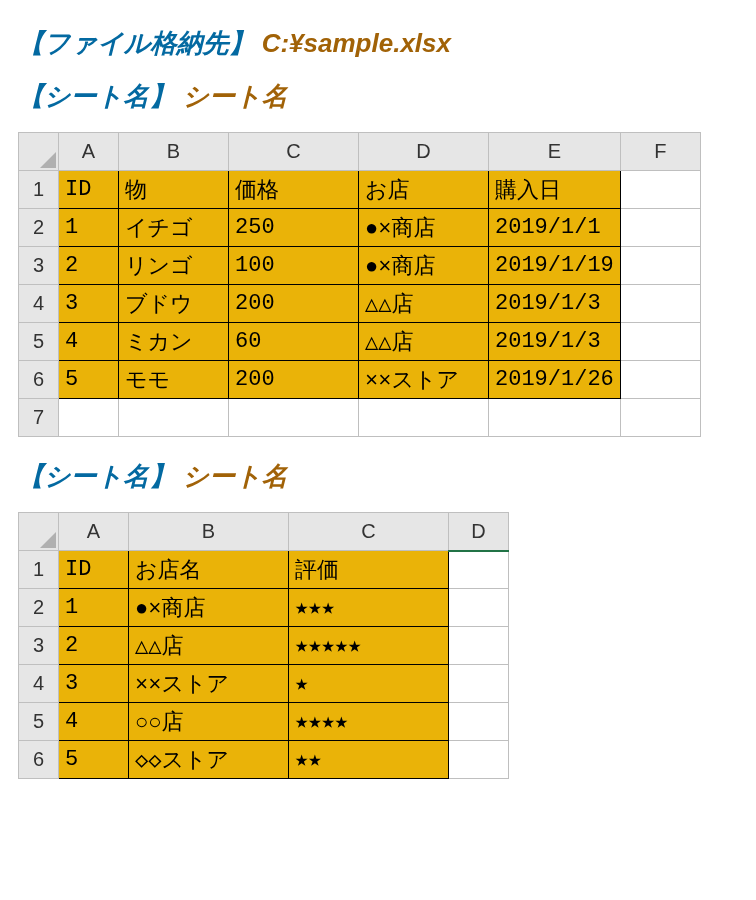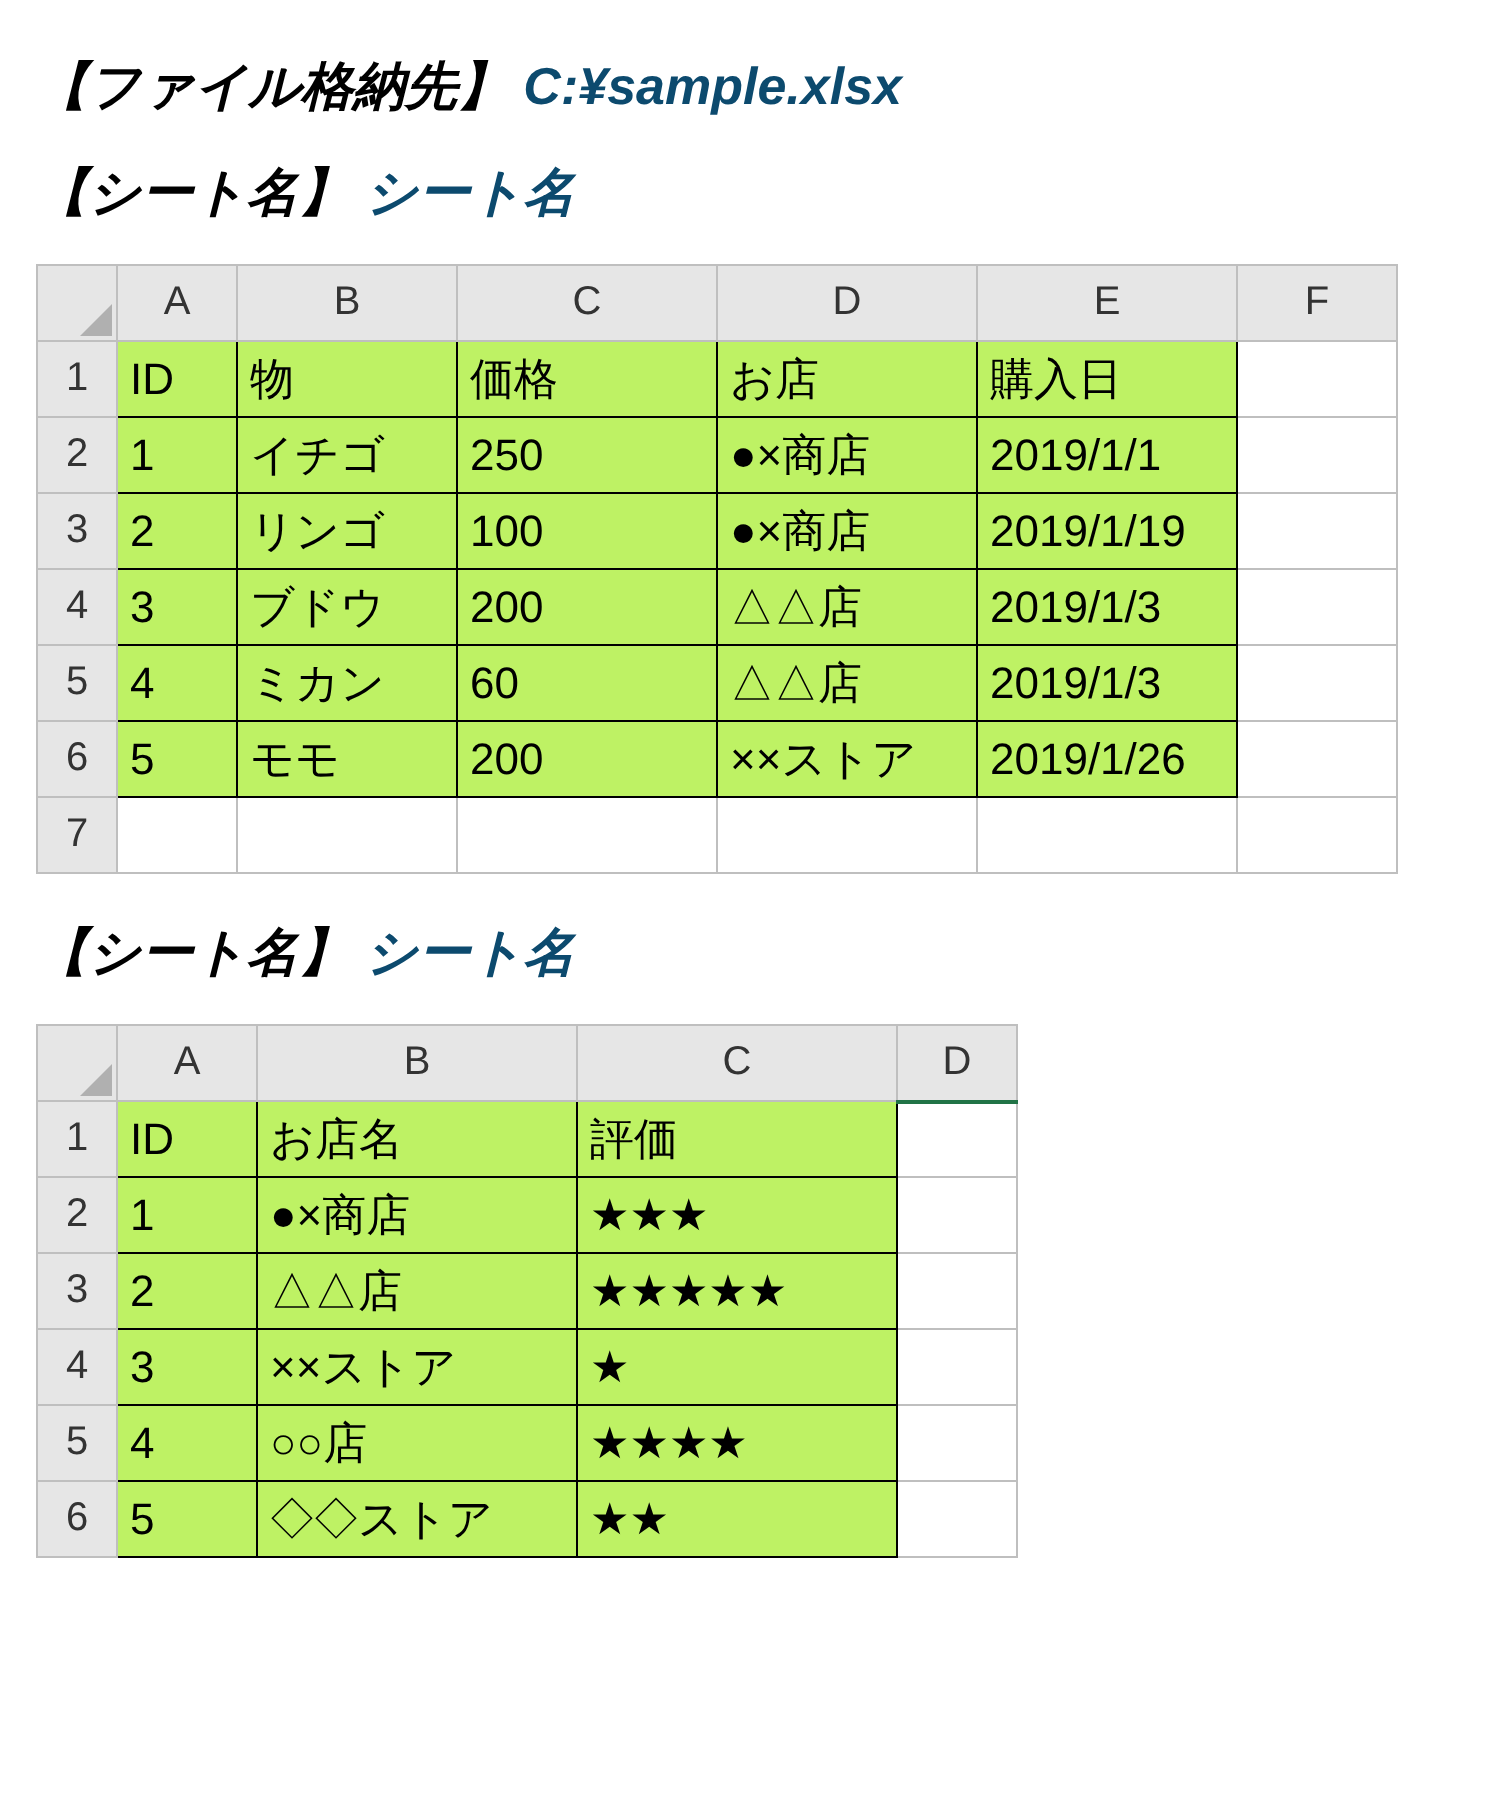--- a/index.html
+++ b/index.html
@@ -9,22 +9,22 @@
       font-family: "Meiryo", "Yu Gothic", "MS PGothic", sans-serif;
       background: #fff;
       width: 756px;
     }
     .heading {
       font-size: 26px;
       font-weight: bold;
       font-style: italic;
       margin: 8px 0 18px 0;
     }
-    .bracket { color: #000000; }
-    .heading-value { color: #0c4a6e; }
+    .bracket { color: #0369a1; }
+    .heading-value { color: #a16207; }
     .spreadsheet {
       border-collapse: collapse;
       margin-bottom: 22px;
     }
     .spreadsheet th, .spreadsheet td {
       border: 1px solid #bfbfbf;
       font-size: 22px;
       height: 38px;
       padding: 2px 6px;
       text-align: left;
@@ -43,21 +43,21 @@
       font-size: 20px;
       color: #333;
     }
     .spreadsheet .row-num {
       background: #e6e6e6;
       text-align: center;
       width: 40px;
       font-size: 20px;
       color: #333;
     }
-    .data-cell { background: #bef264; border: 1px solid #000 !important; }
+    .data-cell { background: #eab308; border: 1px solid #000 !important; font-family: Liberation Mono, monospace; }
     .num { text-align: right; }
     .empty-data { background: #fff; }
     .table1 .colA { width: 60px; }
     .table1 .colB { width: 110px; }
     .table1 .colC { width: 130px; }
     .table1 .colD { width: 130px; }
     .table1 .colE { width: 130px; }
     .table1 .colF { width: 80px; }
     .table2 .colA { width: 70px; }
     .table2 .colB { width: 160px; }

